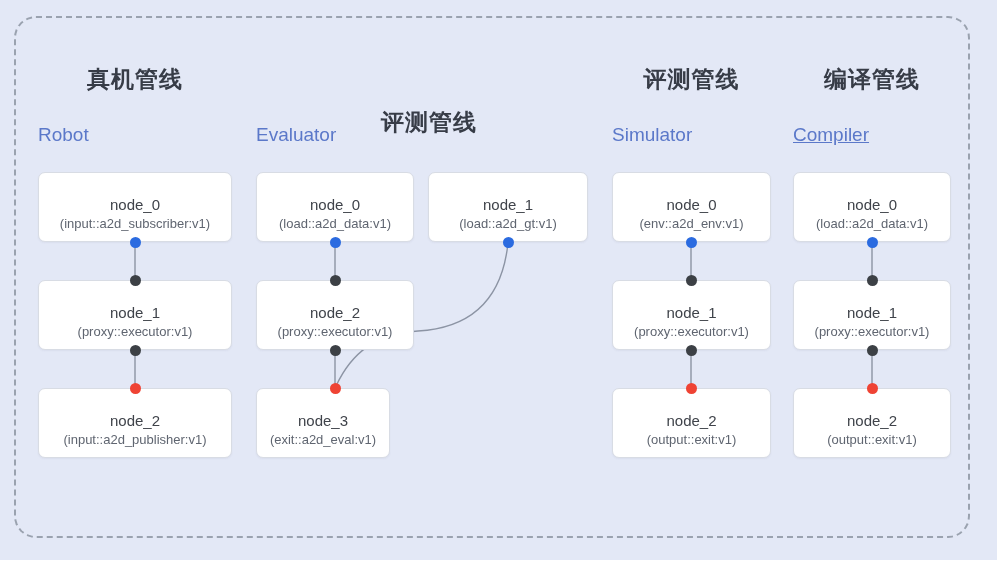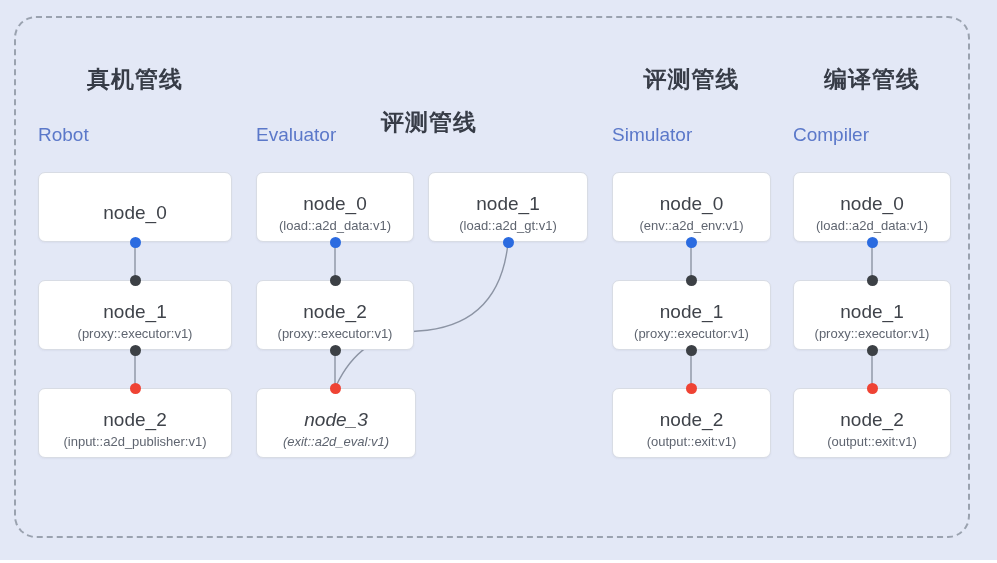--- a/index.html
+++ b/index.html
@@ -27,21 +27,21 @@
   }
   .node-box{
     position:absolute;height:70px;
     background:var(--node-bg,#ffffff);
     border:1px solid var(--node-border,#d8dce4);
     border-radius:7px;
     box-shadow:0 1px 2px rgba(60,70,110,0.06);
     display:flex;flex-direction:column;align-items:center;justify-content:center;
     gap:3px;box-sizing:border-box;
   }
-  .node-name{font-size:19px;color:#3f434a;margin-top:12px;}
+  .node-name{font-size:15px;color:#3f434a;margin-top:12px;}
   .node-type{font-size:13px;color:#5f6570;}
   svg.edges{position:absolute;left:0;top:0;pointer-events:none;}
   svg.edges line, svg.edges path{stroke:var(--edge-color,#8c94a4);stroke-width:1.4;fill:none;}
   .dot{
     position:absolute;width:11px;height:11px;border-radius:50%;
   }
   .dot-blue{background:var(--port-blue,#2b6be0);}
   .dot-black{background:var(--port-black,#3c4045);}
   .dot-red{background:var(--port-red,#ef4334);}
 </style>
@@ -53,39 +53,40 @@
   <div class="frame"></div>
 
   <div class="title-zh" style="left:38px;top:64px;width:194px;">真机管线</div>
   <div class="title-zh" style="left:263px;top:64px;width:332px;margin-top:43px;">评测管线</div>
   <div class="title-zh" style="left:612px;top:64px;width:159px;">评测管线</div>
   <div class="title-zh" style="left:793px;top:64px;width:158px;text-align:center;">编译管线</div>
 
   <div class="title-en" style="left:38px;top:124px;width:194px;">Robot</div>
   <div class="title-en" style="left:256px;top:124px;width:332px;">Evaluator</div>
   <div class="title-en" style="left:612px;top:124px;width:159px;">Simulator</div>
-  <div class="title-en" style="left:793px;top:124px;width:158px;">Compiler</div>
+  <div class="title-en" style="left:793px;top:124px;width:158px;text-decoration:underline;">Compiler</div>
 
   <svg class="edges" width="997" height="563">
     <line x1="135" y1="242" x2="135" y2="280"></line>
     <line x1="135" y1="350" x2="135" y2="388"></line>
 
     <line x1="335" y1="242" x2="335" y2="280"></line>
     <line x1="335" y1="350" x2="335" y2="388"></line>
     <path d="M508 243 C502 300 470 328 418 331 C376 334 352 352 336 386"></path>
 
     <line x1="691" y1="242" x2="691" y2="280"></line>
     <line x1="691" y1="350" x2="691" y2="388"></line>
 
     <line x1="872" y1="242" x2="872" y2="280"></line>
     <line x1="872" y1="350" x2="872" y2="388"></line>
   </svg>
 
   <div class="node-box" style="left:38px;top:172px;width:194px;">
     <div class="node-name">node_0</div>
+    <div class="node-type">(input::a2d_subscriber:v1)</div>
   </div>
   <div class="node-box" style="left:38px;top:280px;width:194px;">
     <div class="node-name">node_1</div>
     <div class="node-type">(proxy::executor:v1)</div>
   </div>
   <div class="node-box" style="left:38px;top:388px;width:194px;">
     <div class="node-name">node_2</div>
     <div class="node-type">(input::a2d_publisher:v1)</div>
   </div>
 
@@ -94,21 +95,21 @@
     <div class="node-type">(load::a2d_data:v1)</div>
   </div>
   <div class="node-box" style="left:428px;top:172px;width:160px;">
     <div class="node-name">node_1</div>
     <div class="node-type">(load::a2d_gt:v1)</div>
   </div>
   <div class="node-box" style="left:256px;top:280px;width:158px;">
     <div class="node-name">node_2</div>
     <div class="node-type">(proxy::executor:v1)</div>
   </div>
-  <div class="node-box" style="left:256px;top:388px;width:160px;font-style:italic;">
+  <div class="node-box" style="left:256px;top:388px;width:134px;">
     <div class="node-name">node_3</div>
     <div class="node-type">(exit::a2d_eval:v1)</div>
   </div>
 
   <div class="node-box" style="left:612px;top:172px;width:159px;">
     <div class="node-name">node_0</div>
     <div class="node-type">(env::a2d_env:v1)</div>
   </div>
   <div class="node-box" style="left:612px;top:280px;width:159px;">
     <div class="node-name">node_1</div>

